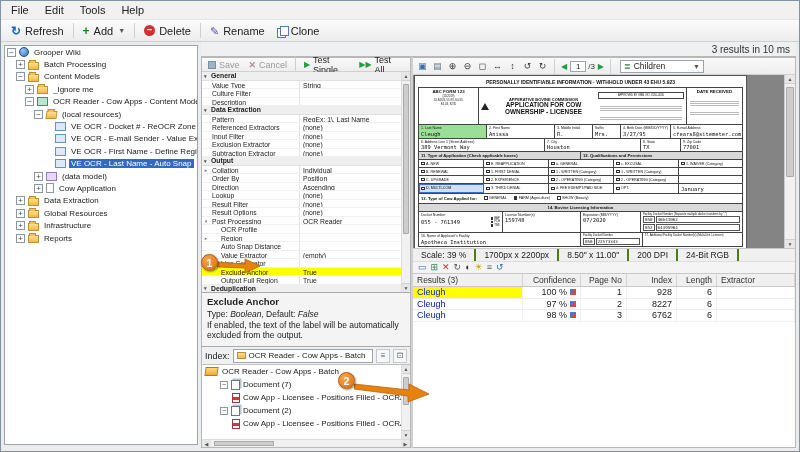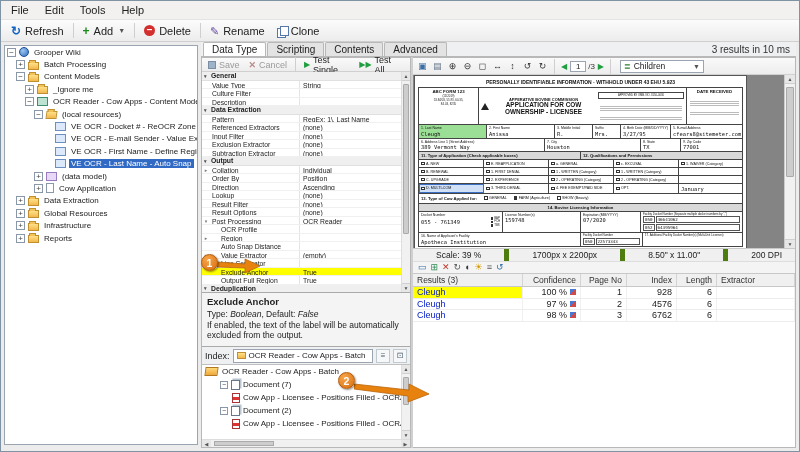--- a/index.html
+++ b/index.html
@@ -141,21 +141,21 @@
   .d-seclab{font-size:4.2px;font-weight:bold;white-space:nowrap}
   .d-flex{display:flex;align-items:center;justify-content:space-between}
   .d-tag{display:flex;align-items:center;gap:1px;font-size:2.8px;line-height:1.3}
   .d-boxsm{width:2.5px;height:2.5px;border:1px solid #333;background:#fff;flex:none}
   .d-pair{display:flex;margin-top:0.6px}
   .d-pcode{border:1px solid #555;font-family:"DejaVu Sans Mono",monospace;font-size:4.2px;padding:0 1px;margin-right:1px}
   .d-pnum{border:1px solid #555;font-family:"DejaVu Sans Mono",monospace;font-size:4.2px;padding:0 1px;flex:1}
 
   
   #statusbar{height:13px;display:flex;background:#f0f0f0;border-top:1px solid #c8c8c8;font-size:8.5px;align-items:center;flex:none}
-  .seg{padding:0 23px;border-right:5px solid #4d7c0f;height:100%;display:flex;align-items:center;white-space:nowrap}
+  .seg{padding:0 8px;border-right:2px solid #4d7c0f;height:100%;display:flex;align-items:center;white-space:nowrap}
   #iconbar{height:13px;display:flex;gap:4px;align-items:center;background:#f4f4f4;border-top:1px solid #ddd;border-bottom:1px solid #c8c8c8;padding:0 5px;flex:none}
   .bicon{font-size:9px;line-height:11px;cursor:default}
   #results{flex:1;background:#fff;font-size:9px;overflow:hidden}
   .rheader{display:flex;height:13px;background:#f0f0f0;border-bottom:1px solid #c8c8c8;font-size:8.5px;color:#333}
   .hcell{border-right:1px solid #d4d4d4;padding:0 4px;display:flex;align-items:center;white-space:nowrap;overflow:hidden}
   .rrow{display:flex;height:11.5px;border-bottom:1px solid #ededed;cursor:default}
   .rcell{border-right:1px solid #f0f0f0;padding:0 4px;display:flex;align-items:center;white-space:nowrap;overflow:hidden}
   .cw0{width:110px;flex:none}.cw1{width:58px;flex:none;justify-content:flex-end}
   .cw2{width:46px;flex:none;justify-content:flex-end}.cw3{width:50px;flex:none;justify-content:flex-end}
   .cw4{width:40px;flex:none;justify-content:flex-end}.cw5{flex:1}
@@ -286,26 +286,20 @@
         <div class="trow" style="padding-left: 11px;">
           <span class="texp">+</span>
           <span class="ti ti-folder"></span>
           <span class="tlabel">Reports</span>
         </div>
       </div>
   </div>
 
   <div id="main">
     <div id="tabstrip">
-      <div id="tabs" style="display:flex;align-items:flex-end">
-          <div class="tab active">Data Type</div>
-          <div class="tab">Scripting</div>
-          <div class="tab">Contents</div>
-          <div class="tab">Advanced</div>
-        </div>
       <div id="results-info">3 results in 10 ms</div>
     </div>
 
     <div id="content">
 
       <div id="left-pane">
         <div id="subtoolbar">
           <div class="sbtn disabled">
             <span class="ic-save"></span>
             <span>Save</span>
@@ -851,21 +845,21 @@
                 <div class="rcell cw1">100 %<span class="conf-ic"></span></div>
                 <div class="rcell cw2">1</div>
                 <div class="rcell cw3">928</div>
                 <div class="rcell cw4">6</div>
                 <div class="rcell cw5"></div>
               </div>
               <div class="rrow">
                 <div class="rcell cw0 rname">Cleugh</div>
                 <div class="rcell cw1">97 %<span class="conf-ic"></span></div>
                 <div class="rcell cw2">2</div>
-                <div class="rcell cw3">4576</div>
+                <div class="rcell cw3">8227</div>
                 <div class="rcell cw4">6</div>
                 <div class="rcell cw5"></div>
               </div>
               <div class="rrow">
                 <div class="rcell cw0 rname">Cleugh</div>
                 <div class="rcell cw1">98 %<span class="conf-ic"></span></div>
                 <div class="rcell cw2">3</div>
                 <div class="rcell cw3">6762</div>
                 <div class="rcell cw4">6</div>
                 <div class="rcell cw5"></div>

